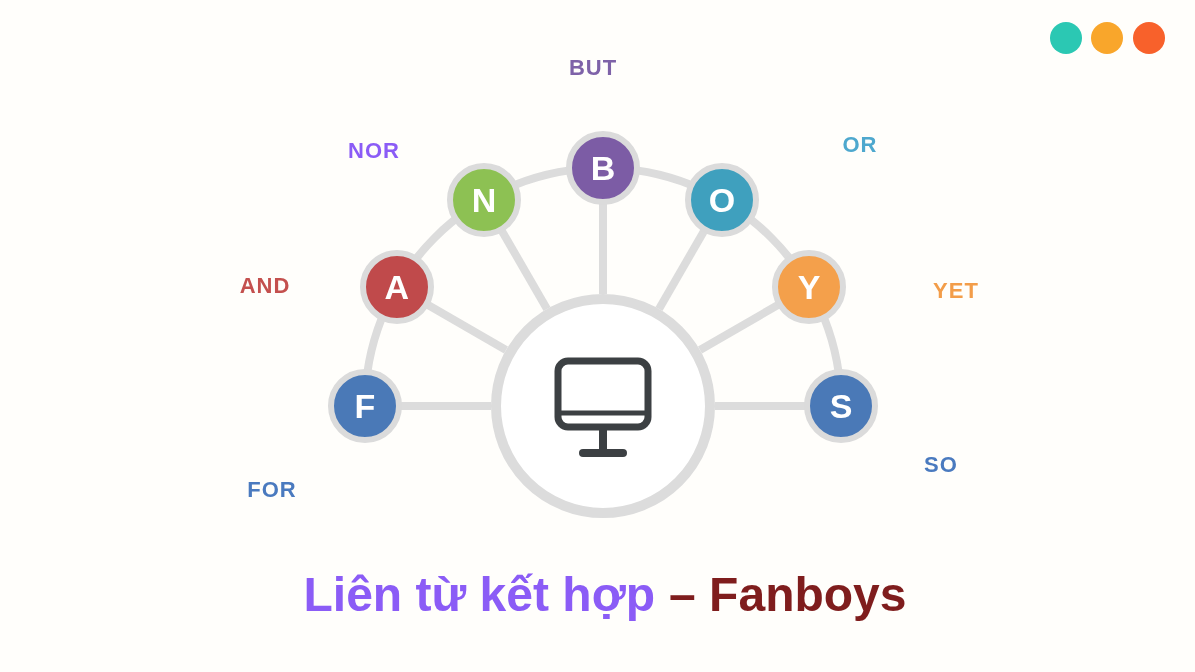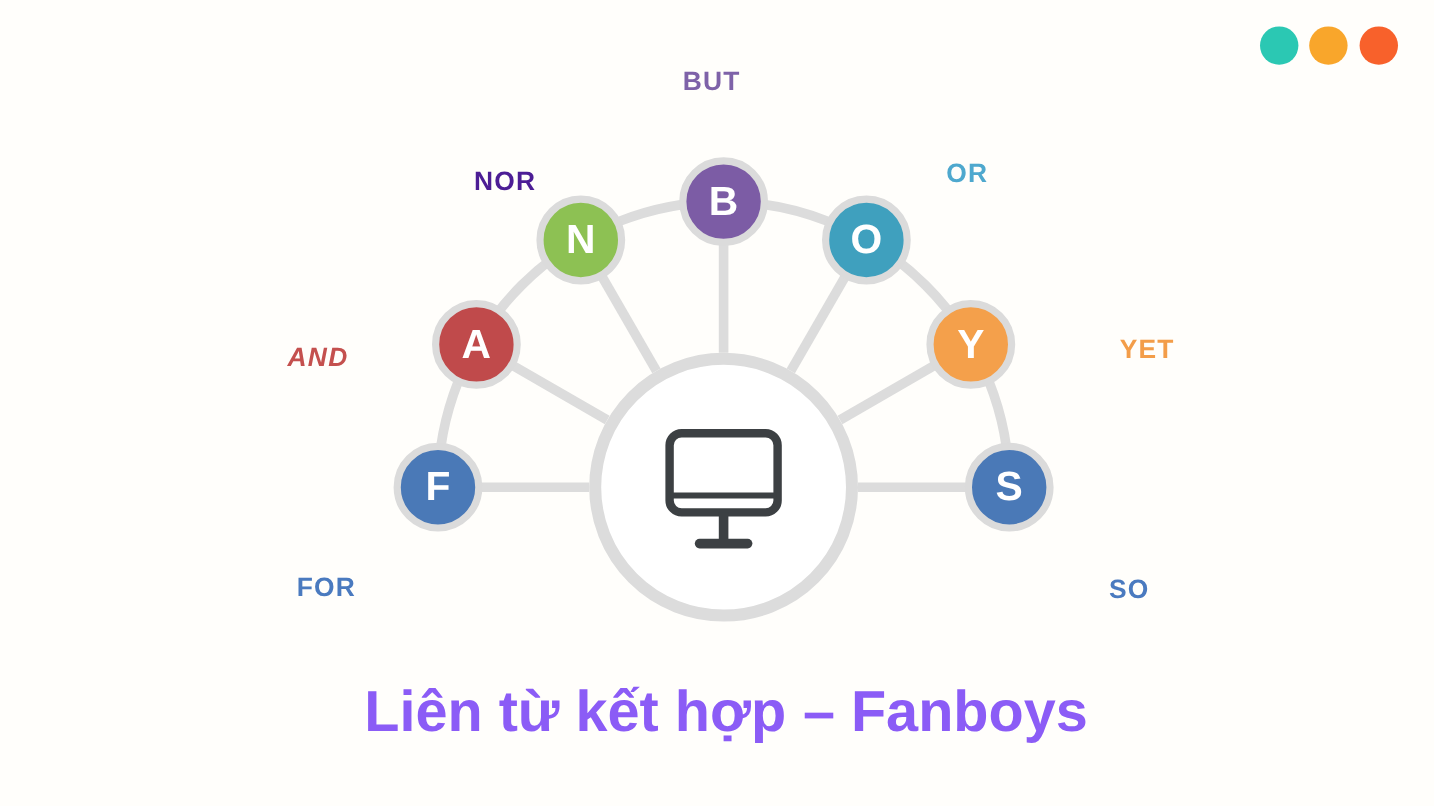--- a/index.html
+++ b/index.html
@@ -76,36 +76,36 @@
       <line x1="559" y1="413" x2="647" y2="413" stroke-width="5" stroke="#3c4043"></line>
       <line x1="603" y1="427" x2="603" y2="451" stroke-width="8" stroke="#3c4043"></line>
       <line x1="583" y1="453" x2="623" y2="453" stroke-width="8" stroke-linecap="round" stroke="#3c4043"></line>
     </g>
   </svg>
 
   <div id="nodes">
       <div class="node" style="left: 328px; top: 369px; background: rgb(74, 121, 183); border-color: rgb(219, 219, 219);">F</div>
       <div class="word-label" style="left: 272px; top: 490px; color: rgb(74, 122, 191);">FOR</div>
       <div class="node" style="left: 359.886px; top: 250px; background: rgb(192, 74, 75); border-color: rgb(219, 219, 219);">A</div>
-      <div class="word-label" style="left: 265px; top: 298px; color: rgb(196, 80, 78); font-style: italic;">AND</div>
+      <div class="word-label" style="left: 265px; top: 286px; color: rgb(196, 80, 78);">AND</div>
       <div class="node" style="left: 447px; top: 162.886px; background: rgb(141, 193, 83); border-color: rgb(219, 219, 219);">N</div>
-      <div class="word-label" style="left: 374px; top: 151px; color: #4c1d95; margin-left: 47px;">NOR</div>
+      <div class="word-label" style="left: 374px; top: 151px; color: #8b5cf6;">NOR</div>
       <div class="node" style="left: 566px; top: 131px; background: rgb(124, 92, 165); border-color: rgb(219, 219, 219);">B</div>
       <div class="word-label" style="left: 593px; top: 68px; color: rgb(126, 98, 168);">BUT</div>
       <div class="node" style="left: 685px; top: 162.886px; background: rgb(63, 160, 190); border-color: rgb(219, 219, 219);">O</div>
-      <div class="word-label" style="left: 806px; top: 145px; color: rgb(78, 168, 206);">OR</div>
+      <div class="word-label" style="left: 860px; top: 145px; color: rgb(78, 168, 206);">OR</div>
       <div class="node" style="left: 772.114px; top: 250px; background: rgb(244, 160, 75); border-color: rgb(219, 219, 219);">Y</div>
       <div class="word-label" style="left: 956px; top: 291px; color: rgb(243, 157, 73); text-align: right;">YET</div>
       <div class="node" style="left: 804px; top: 369px; background: rgb(74, 121, 183); border-color: rgb(219, 219, 219);">S</div>
-      <div class="word-label" style="left: 941px; top: 491px; color: rgb(74, 122, 191);">SO</div>
+      <div class="word-label" style="left: 941px; top: 465px; color: rgb(74, 122, 191);">SO</div>
     </div>
 
   <div id="dots">
       <div class="dot" style="left: 1050px; background: rgb(43, 200, 179);"></div>
       <div class="dot" style="left: 1091px; background: rgb(249, 166, 43);"></div>
       <div class="dot" style="left: 1133px; background: rgb(248, 97, 43);"></div>
     </div>
 
   <div class="title">
-    <span style="color:#8b5cf6">Liên từ kết hợp</span><span class="sep-space"></span><span style="color:#8b5cf6">– Fanboys</span>
+    <span style="color:#8b5cf6">Liên từ kết hợp</span><span class="sep-space"></span><span style="color:#7f1d1d">– Fanboys</span>
   </div>
 
 </div>
 
 </body></html>

